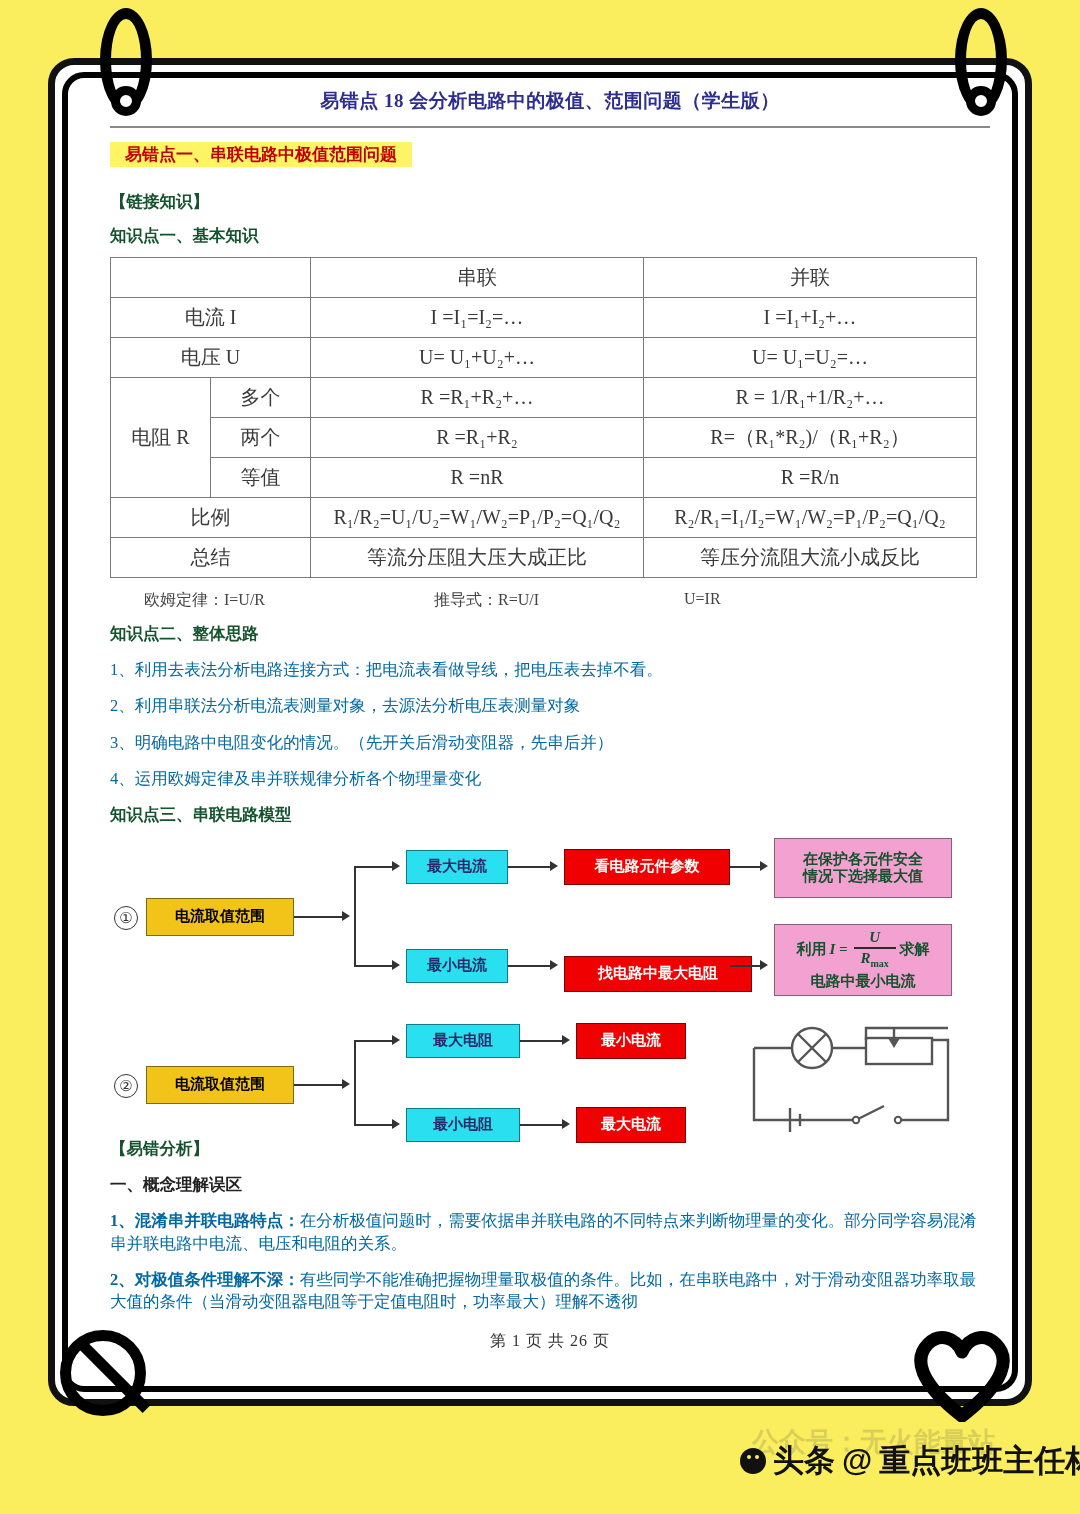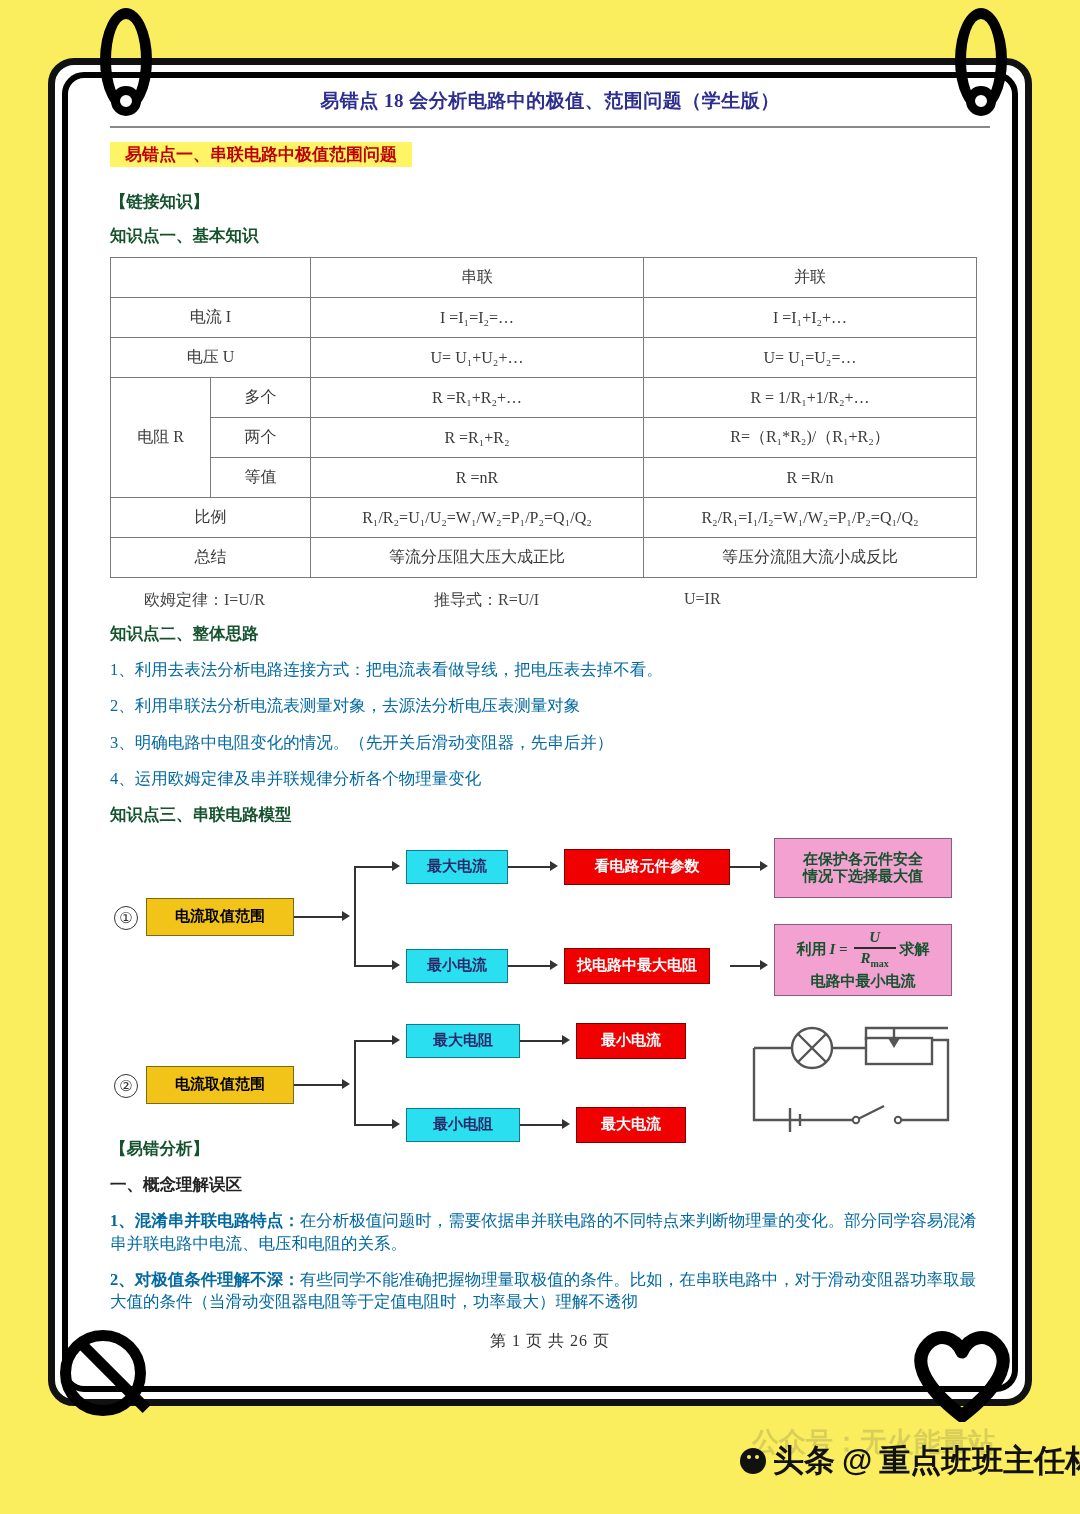--- a/index.html
+++ b/index.html
@@ -88,21 +88,21 @@
     border-collapse:collapse;
     width:866px;
     margin:4px 0 6px 0;
     table-layout:fixed;
   }
   table.knowledge td{
     border:1px solid #7a7a7a;
     text-align:center;
     vertical-align:middle;
     height:40px;
-    font-size:16px;
+    font-size:20px;
     color:#3a3a3a;
     padding:2px 17px;
     white-space:nowrap;
   }
   td.col-a{ width:100px; }
   td.col-b{ width:100px; }
   td.col-ab{ width:200px; }
   td.col-s{ width:333px; }
   td.col-p{ width:333px; }
   sub{ font-size:11px; }
@@ -309,21 +309,21 @@
 
     <div class="fbox fb-cyan" style="left:296px; top:14px; width:102px; height:34px;">最大电流</div>
     <div class="fbox fb-cyan" style="left:296px; top:113px; width:102px; height:34px;">最小电流</div>
 
     <div class="ln lnh" style="left:398px; top:30px;  width:42px;"></div>
     <div class="arr" style="left:440px; top:25px;"></div>
     <div class="ln lnh" style="left:398px; top:129px; width:42px;"></div>
     <div class="arr" style="left:440px; top:124px;"></div>
 
     <div class="fbox fb-red" style="left:454px; top:13px; width:166px; height:36px;">看电路元件参数</div>
-    <div class="fbox fb-red" style="left:454px; top:112px; width:146px; height:36px;">找电路中最大电阻</div>
+    <div class="fbox fb-red" style="left:454px; top:120px; width:188px; height:36px;">找电路中最大电阻</div>
 
     <div class="ln lnh" style="left:620px; top:30px;  width:30px;"></div>
     <div class="arr" style="left:650px; top:25px;"></div>
     <div class="ln lnh" style="left:620px; top:129px; width:30px;"></div>
     <div class="arr" style="left:650px; top:124px;"></div>
 
     <div class="fbox fb-pink" style="left:664px; top:2px; width:178px; height:60px; flex-direction:column;">
       <span>在保护各元件安全</span>
       <span>情况下选择最大值</span>
     </div>

